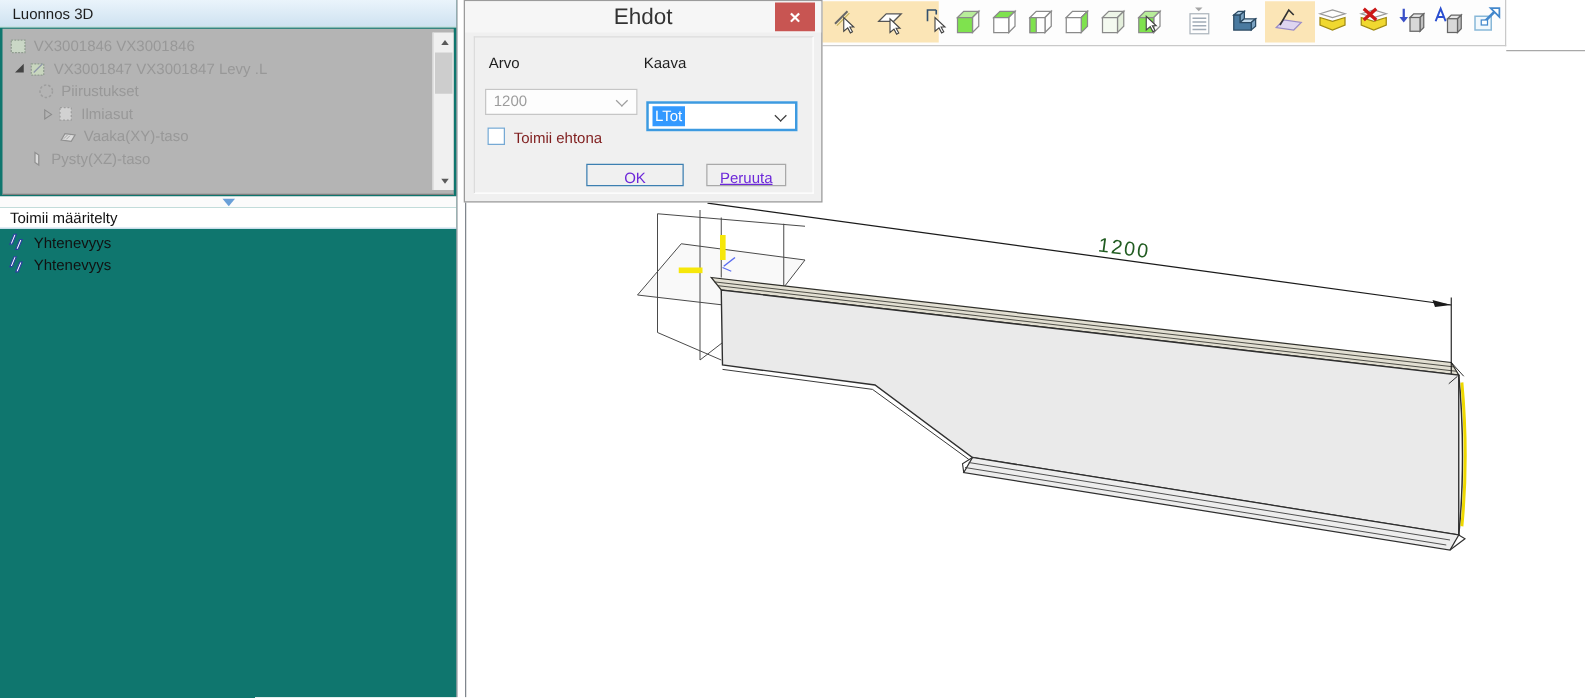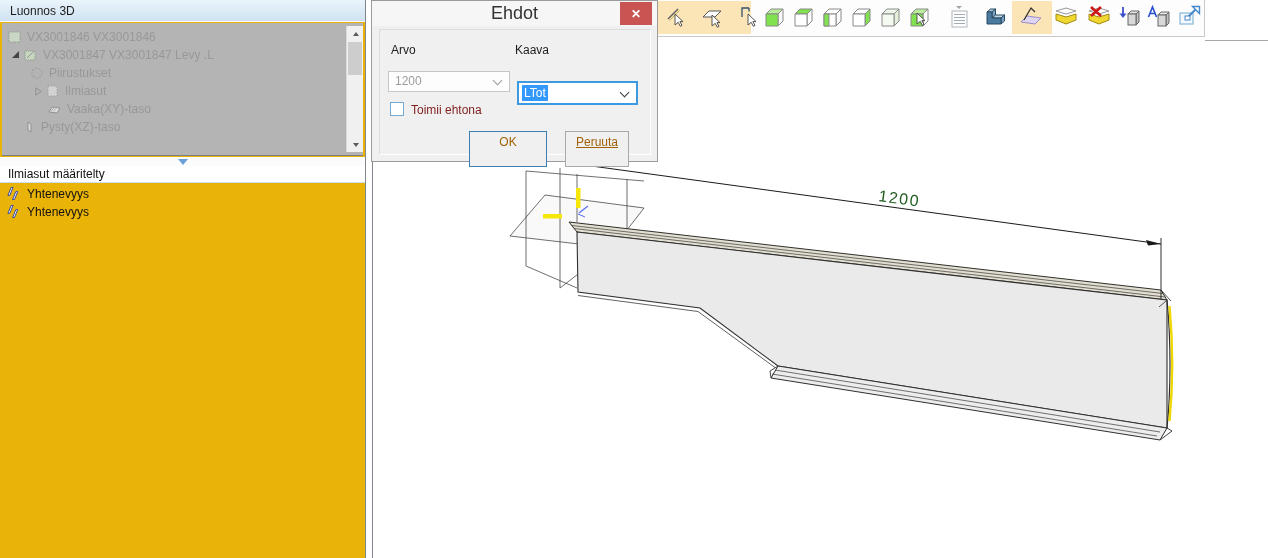--- a/index.html
+++ b/index.html
@@ -6,21 +6,21 @@
   body { font-family: "Liberation Sans", sans-serif; background:#fff; }
   .app { position:relative; width:1268px; height:558px; background:#fff; overflow:hidden; }
 
   
   .view3d { position:absolute; left:0; top:0; z-index:1; }
   .vline-a { position:absolute; left:365px; top:0; width:1px; height:558px; background:#80868d; z-index:2; }
   .vline-b { position:absolute; left:372px; top:0; width:1px; height:558px; background:#80868d; z-index:2; }
   .topline-right { position:absolute; left:1205px; top:40px; width:63px; height:1px; background:#a8a8a8; z-index:2; }
 
   
-  .left-panel { position:absolute; left:0; top:0; width:365px; height:558px; background:#eab308; z-index:3; }
+  .left-panel { position:absolute; left:0; top:0; width:365px; height:558px; background:#0f766e; z-index:3; }
   .panel-header { height:22px; background:linear-gradient(#eaf4fb,#cfe2f1); display:flex; align-items:center;
                   padding-left:10px; font-size:12px; color:#1d1d1d; border-bottom:1px solid #f6fafd; }
   .tree { position:absolute; left:2px; right:2px; top:23px; height:133px; background:#b4b4b4; overflow:hidden;
           border-bottom:1px solid #7e7e7e; }
   .tree-rows { padding-top:5px; }
   .trow { height:18px; display:flex; align-items:center; font-size:12px; color:#989898; white-space:nowrap; }
   .texp { width:16px; height:14px; display:inline-flex; align-items:center; justify-content:center; flex:none; }
   .ticon { width:14px; height:14px; margin-right:5px; flex:none; opacity:.85; }
   .vscroll { position:absolute; top:3px; bottom:3px; right:0; width:17px; background:#f0f0f0; border-left:1px solid #dadada; }
   .sb-btn { position:absolute; left:0; width:17px; height:15px; display:flex; align-items:center; justify-content:center; }
@@ -59,21 +59,21 @@
   .combo-arvo { position:absolute; left:16px; top:70px; width:122px; height:21px; background:#fdfdfd;
                 border:1px solid #c6c6c6; font-size:12px; color:#9c9c9c; line-height:19px; padding-left:6px; }
   .combo-kaava { position:absolute; left:145px; top:80px; width:121px; height:24px; background:#fff;
                  border:2px solid #3d9ae0; display:flex; align-items:center; }
   .sel-text { background:#3399ff; color:#fff; font-size:12px; padding:1px 2px; margin-left:3px; }
   .chev { position:absolute; width:7px; height:7px; border-right:1.6px solid #9d9d9d; border-bottom:1.6px solid #9d9d9d;
           transform:rotate(45deg); right:8px; top:5px; }
   .chev-dark { border-color:#3a3a3a; top:6px; }
   .chk { position:absolute; left:18px; top:101px; width:14px; height:14px; background:#fff; border:1px solid #76a9d4; }
   .chk-label { position:absolute; left:39px; top:102px; font-size:12px; color:#7f1d1d; }
-  .dlg-btn { position:absolute; top:130px; height:36px; background:#f0f0f0; font-size:12px; color:#a16207;
+  .dlg-btn { position:absolute; top:130px; height:18px; background:#f0f0f0; font-size:12px; color:#6d28d9;
              text-align:center; line-height:21px; }
   .btn-ok { left:97px; width:78px; border:1px solid #3c7fb1; }
   .btn-cancel { left:193px; width:64px; border:1px solid #a9a9a9;text-decoration:underline; }
 </style>
 </head>
 <body>
 
 <div class="app">
 
   <svg class="view3d" width="1268" height="558" viewBox="0 0 1268 558">
@@ -200,21 +200,21 @@
         <div class="sb-btn sb-down">
             <span class="tri-dn"></span>
           </div>
       </div>
     </div>
 
     <div class="splitter">
       <span class="split-tri"></span>
     </div>
 
-    <div class="section2-header">Ilmiasut määritelty</div>
+    <div class="section2-header">Toimii määritelty</div>
 
     <div class="constraints">
       <div class="crow">
         <span class="cicon">
           <svg viewBox="0 0 15 16">
               <polygon points="1,10 4.5,1.5 6.5,1.5 3,10" fill="#fff" stroke="#2a3f9e"></polygon>
               <polygon points="6,14.5 9.5,6 11.5,6 8,14.5" fill="#fff" stroke="#2a3f9e"></polygon>
             </svg>
         </span>
         <span>Yhtenevyys</span>

